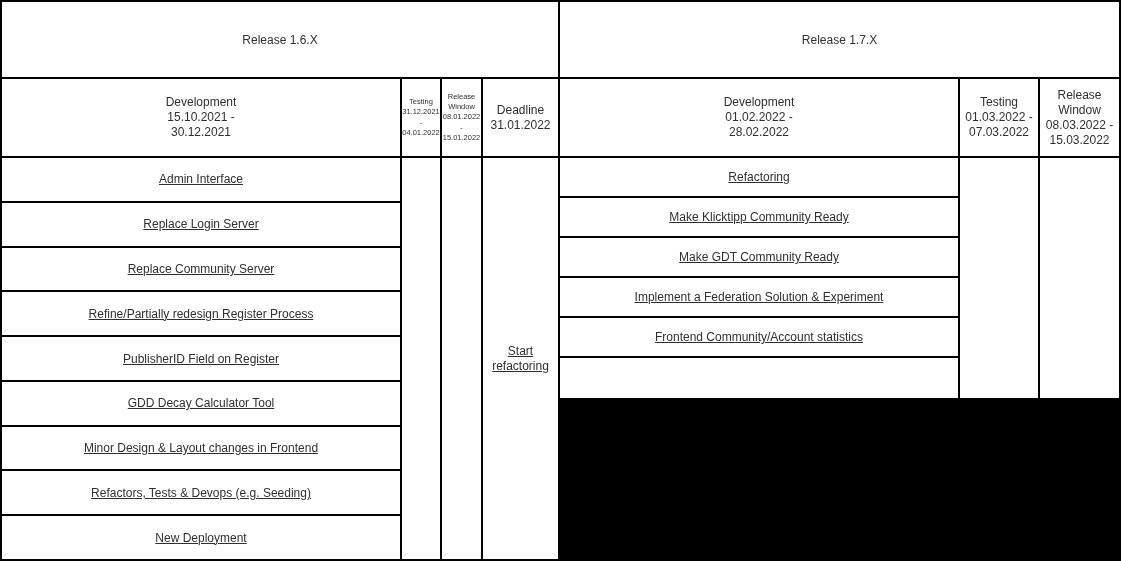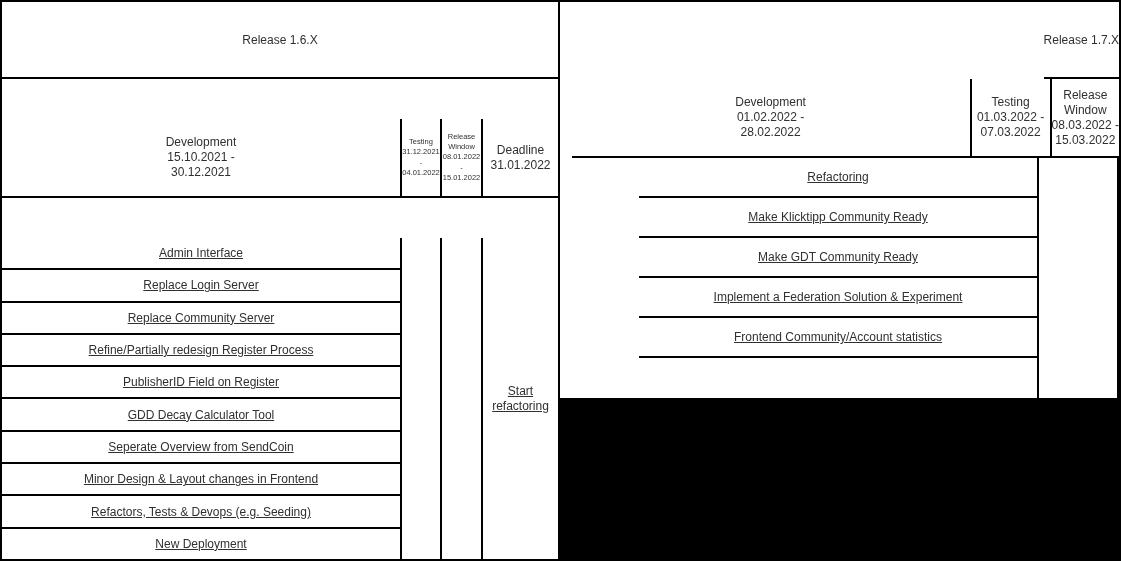--- a/index.html
+++ b/index.html
@@ -12,22 +12,22 @@
   }
   .canvas {
     position: relative;
     width: 1121px;
     height: 561px;
     background: var(--background, #ffffff);
     border: 2px solid var(--border, #000000);
     display: flex;
   }
   .half { display: flex; flex-direction: column; height: 100%; }
-  .half-left { width: 558px; border-right: 2px solid var(--border, #000000); gap: 40px; }
-  .half-right { flex: 1; align-items: flex-end; }
+  .half-left { width: 558px; border-right: 2px solid var(--border, #000000); }
+  .half-right { flex: 1; }
 
   .title-cell {
     height: 77px;
     border-bottom: 2px solid var(--border, #000000);
     display: flex; align-items: center; justify-content: center;
     font-size: 12px;
   }
   .header-row {
     height: 79px;
     border-bottom: 2px solid var(--border, #000000);
@@ -108,21 +108,20 @@
     </div>
 
     <div class="body">
       <div class="col task-col">
         <div class="task-row">Admin Interface</div>
         <div class="task-row">Replace Login Server</div>
         <div class="task-row">Replace Community Server</div>
         <div class="task-row">Refine/Partially redesign Register Process</div>
         <div class="task-row">PublisherID Field on Register</div>
         <div class="task-row">GDD Decay Calculator Tool</div>
-        <div class="task-row">Seperate Overview from SendCoin</div>
         <div class="task-row">Minor Design &amp; Layout changes in Frontend</div>
         <div class="task-row">Refactors, Tests &amp; Devops (e.g. Seeding)</div>
         <div class="task-row">New Deployment</div>
       </div>
       <div class="col w-test-l"></div>
       <div class="col w-rw-l"></div>
       <div class="col deadline-col">
         <div>Start</div>
         <div>refactoring</div>
       </div>

